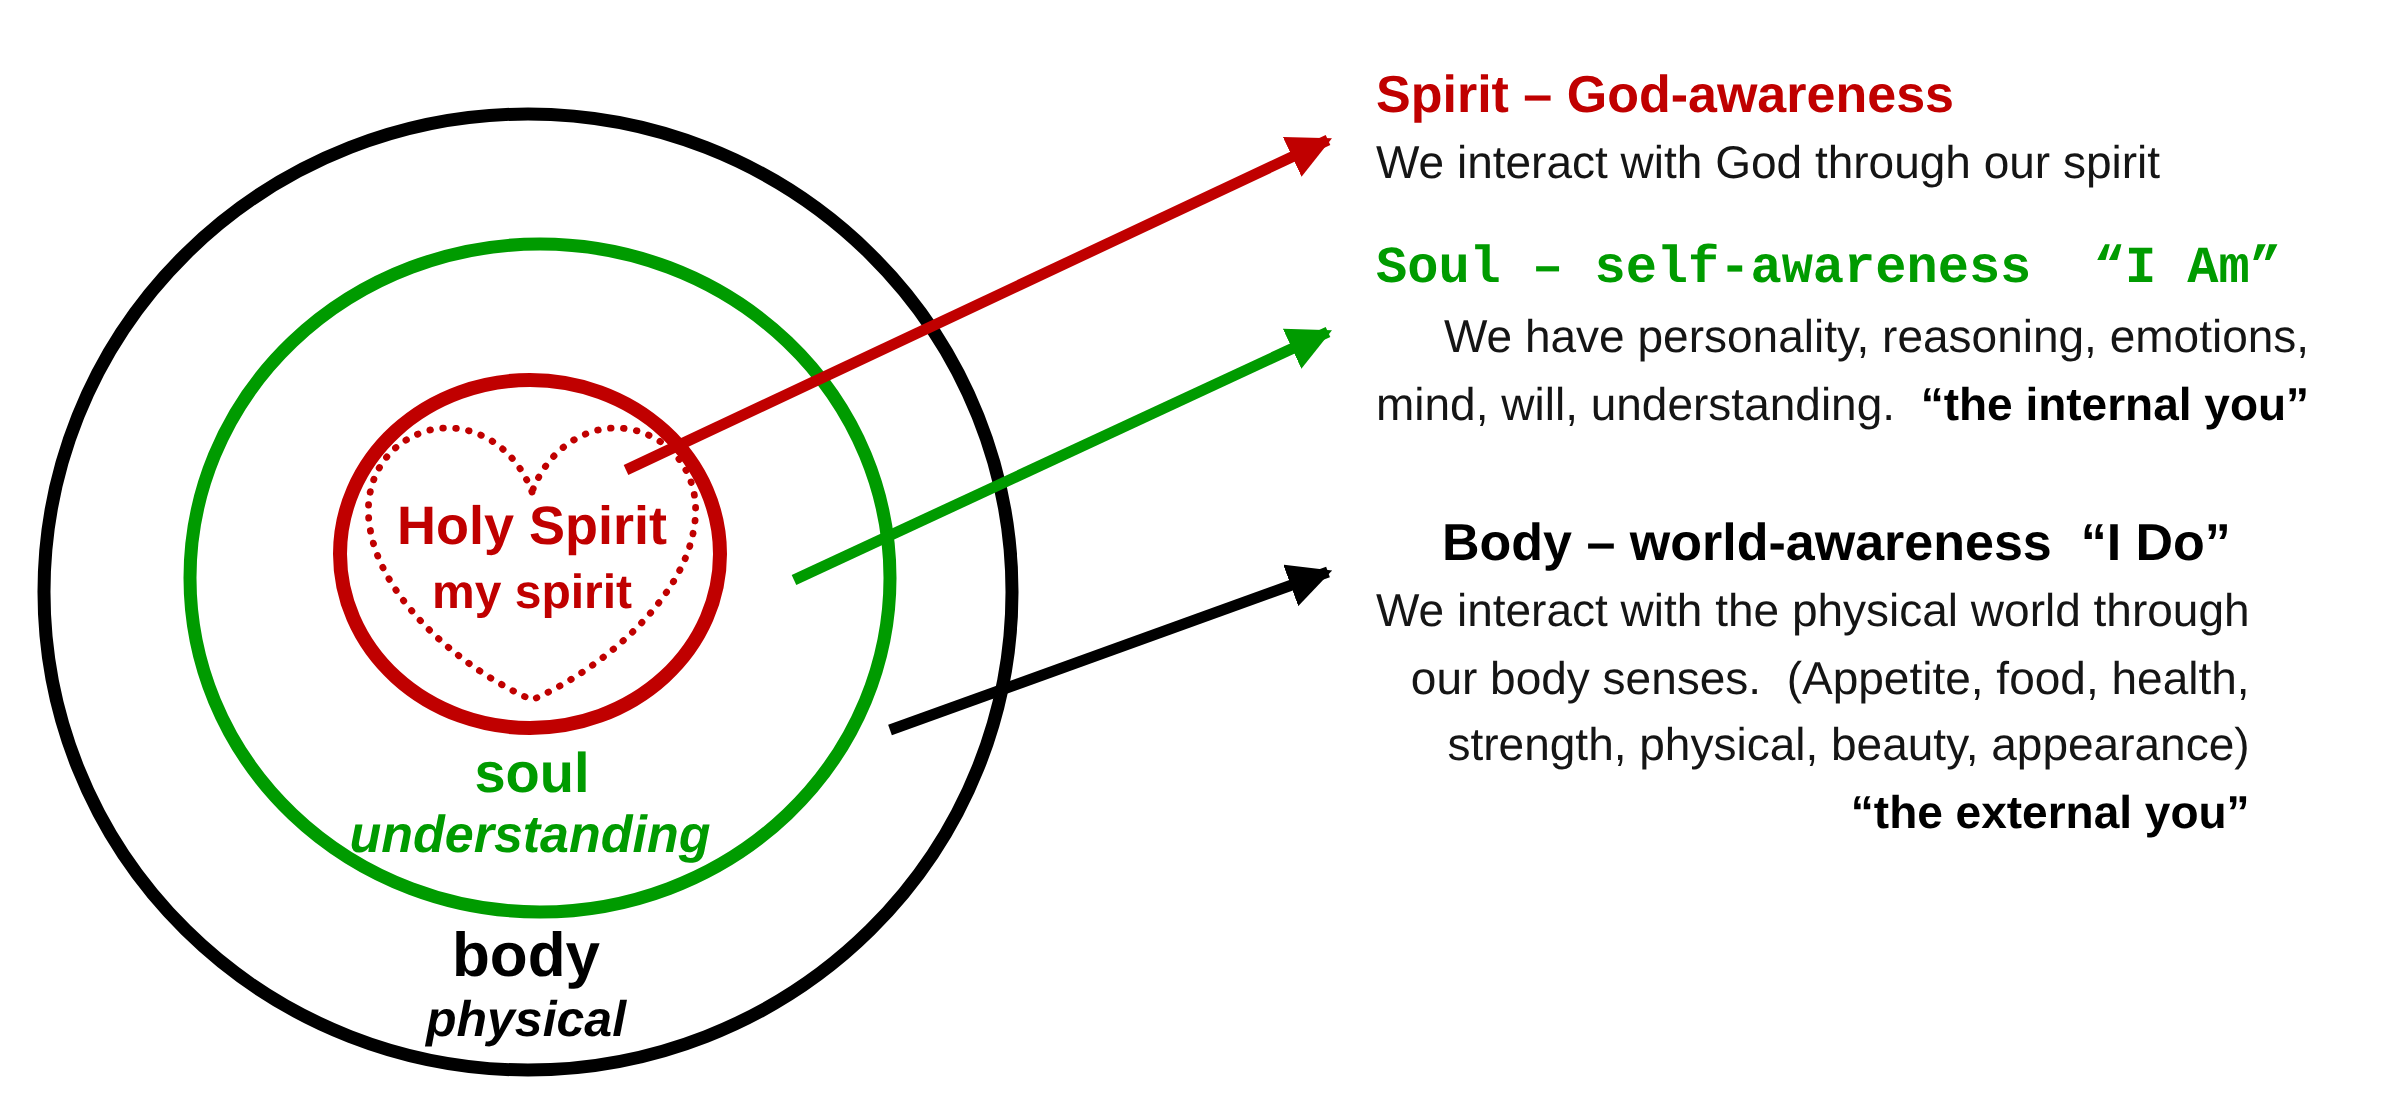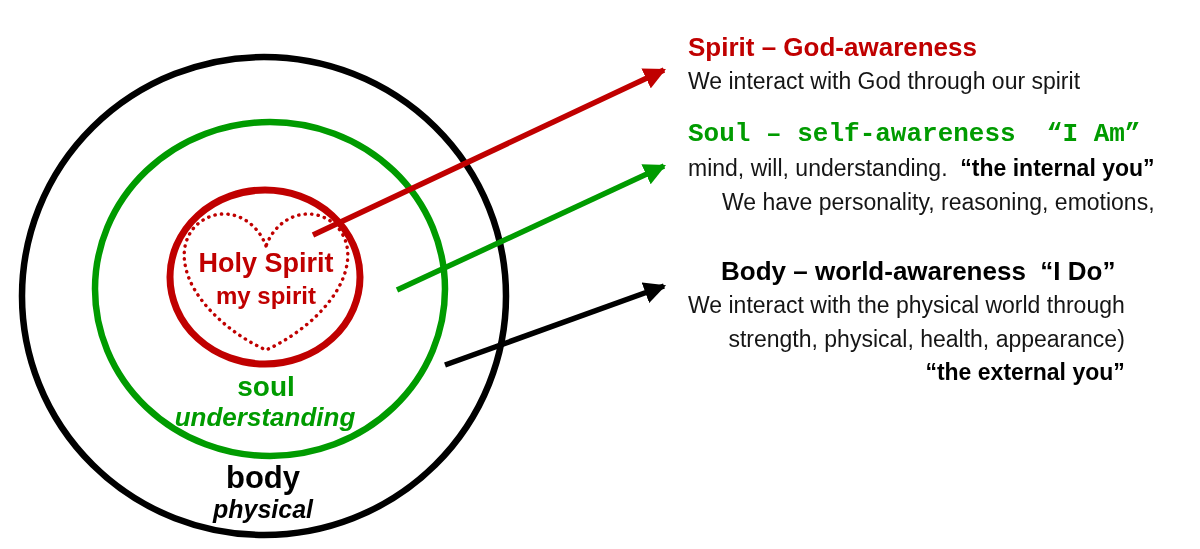--- a/index.html
+++ b/index.html
@@ -116,24 +116,25 @@
     <text class="svgtext t-black it fs25" x="263" y="518">physical</text>
   </svg>
 
   <div class="rt-block" style="top: 29px;">
     <div class="rt-title rt-title-red">Spirit – God-awareness</div>
     <div class="rt-line">We interact with God through our spirit</div>
   </div>
 
   <div class="rt-block" style="top: 116px;">
     <div class="rt-title rt-title-green">Soul – self-awareness  “I Am”</div>
+    <div class="rt-line">We have personality, reasoning, emotions,</div>
     <div class="rt-line"><span>mind, will, understanding.  </span><span class="rt-bold">“the internal you”</span></div>
-    <div class="rt-line">We have personality, reasoning, emotions,</div>
   </div>
 
   <div class="rt-block" style="top: 253px;">
     <div class="rt-title rt-title-black">Body – world-awareness  “I Do”</div>
     <div class="rt-line">We interact with the physical world through</div>
-    <div class="rt-line">strength, physical, health, appearance)</div>
+    <div class="rt-line">our body senses.  (Appetite, food, health,</div>
+    <div class="rt-line">strength, physical, beauty, appearance)</div>
     <div class="rt-line rt-bold">“the external you”</div>
   </div>
 
 </div>
 
 </body></html>

